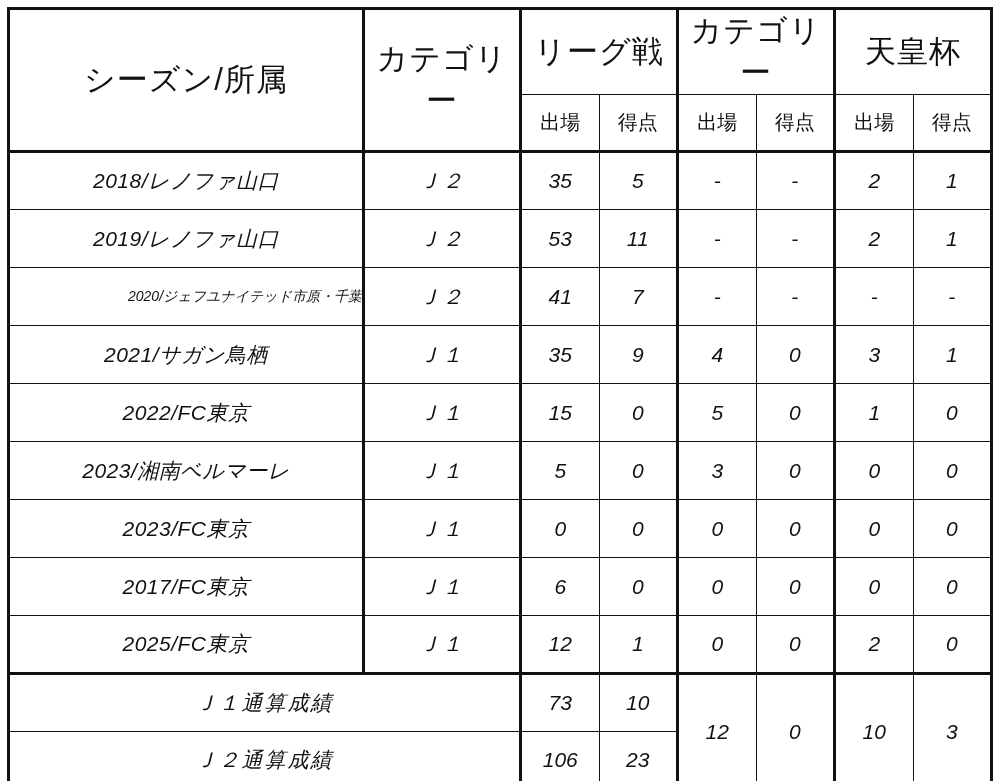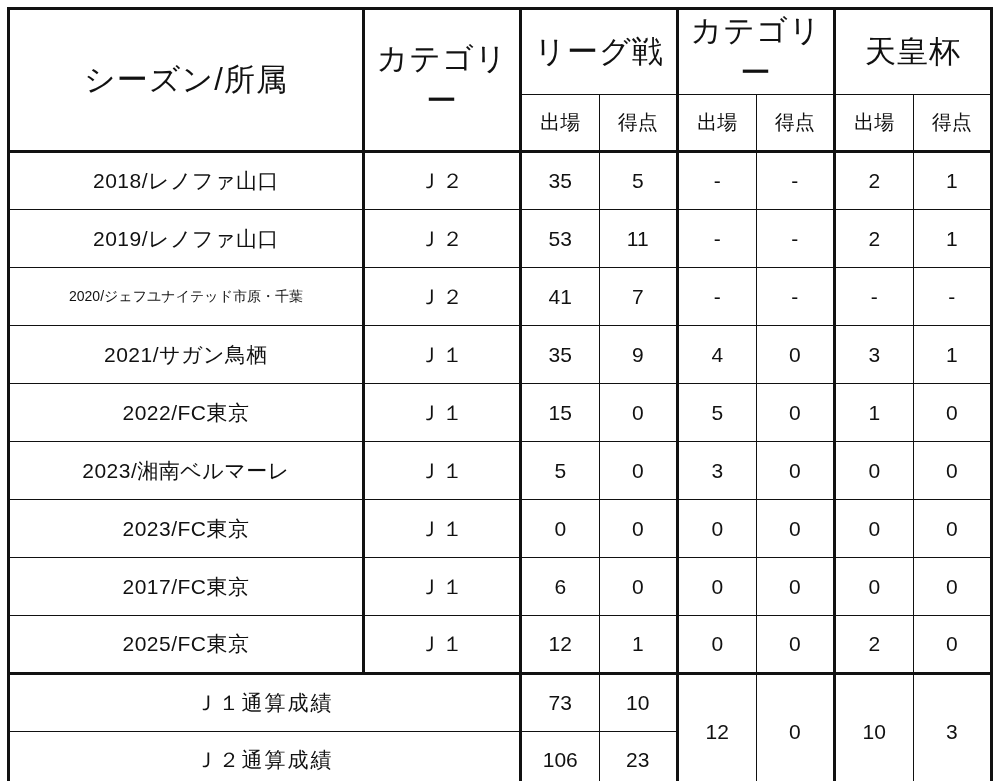--- a/index.html
+++ b/index.html
@@ -41,25 +41,25 @@
   }
   .thick-top { border-top: 3px solid #111111 !important; }
   .thick-right { border-right: 3px solid #111111 !important; }
 
   .h-season { width: 352px; }
   .h-cat { width: 154px; }
   .h-num { width: 80px; margin-left: 39px; }
 
   thead tr.group-row th { height: 55px; font-size: 31px; letter-spacing: 1px; }
   thead tr.sub-row th { height: 55px; font-size: 20px; }
-  tbody tr { height: 58px; }
+  tbody tr { height: 58px; font-style: italic; }
   tbody td { font-size: 22px; }
 
   td.season-cell { font-size: 22px; letter-spacing: 0.5px; }
-  td.season-cell.small { font-size: 14px; letter-spacing: 0px; }
+  td.season-cell.small { font-size: 14px; letter-spacing: 0px; text-align: right; }
   td.cat-cell { font-size: 22px; letter-spacing: 2px; }
   td.total-label { font-size: 22px; letter-spacing: 2px; }
 </style>
 </head>
 <body>
 
 <div class="sheet">
   <table class="stats">
     <thead>
       <tr class="group-row">

